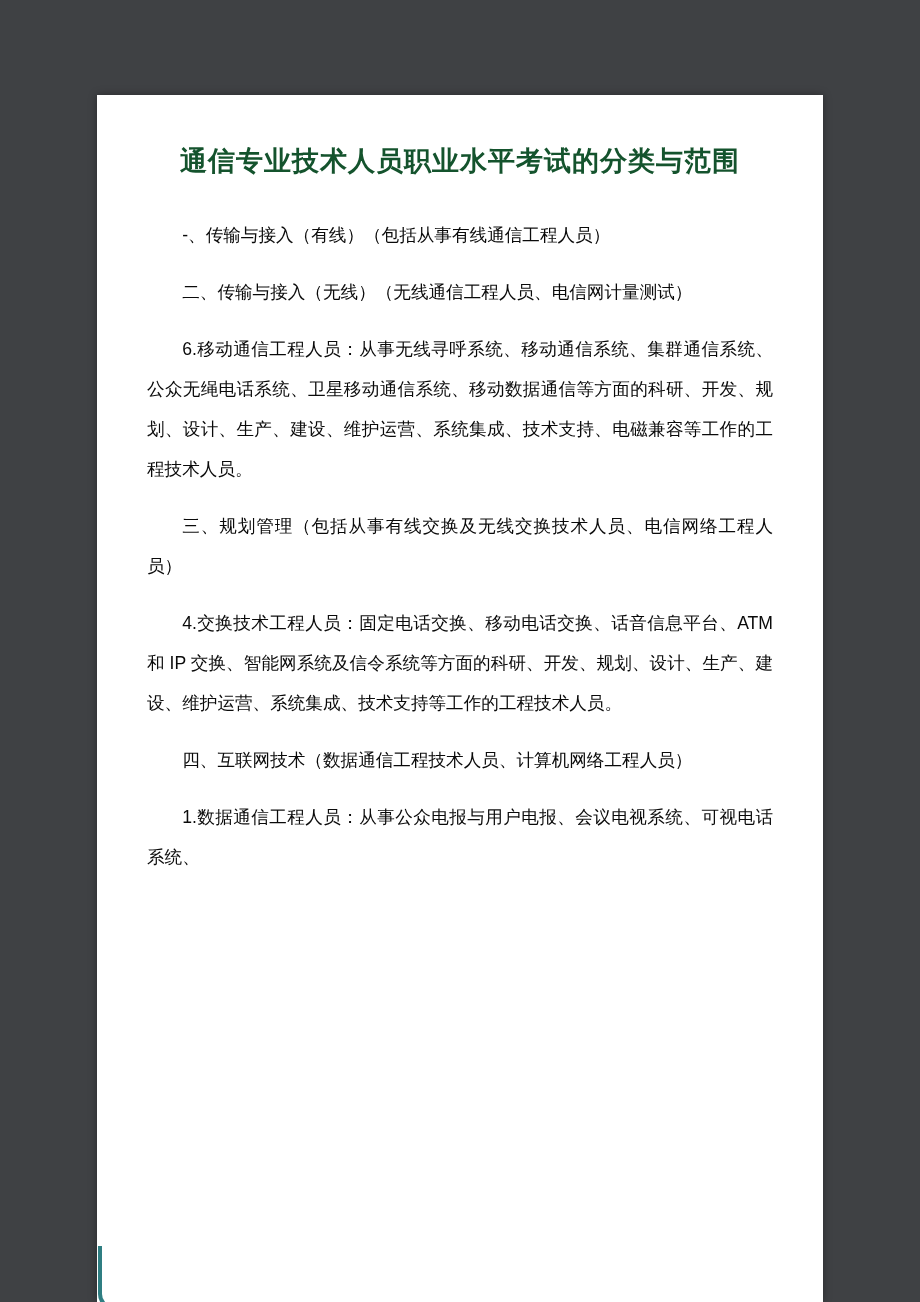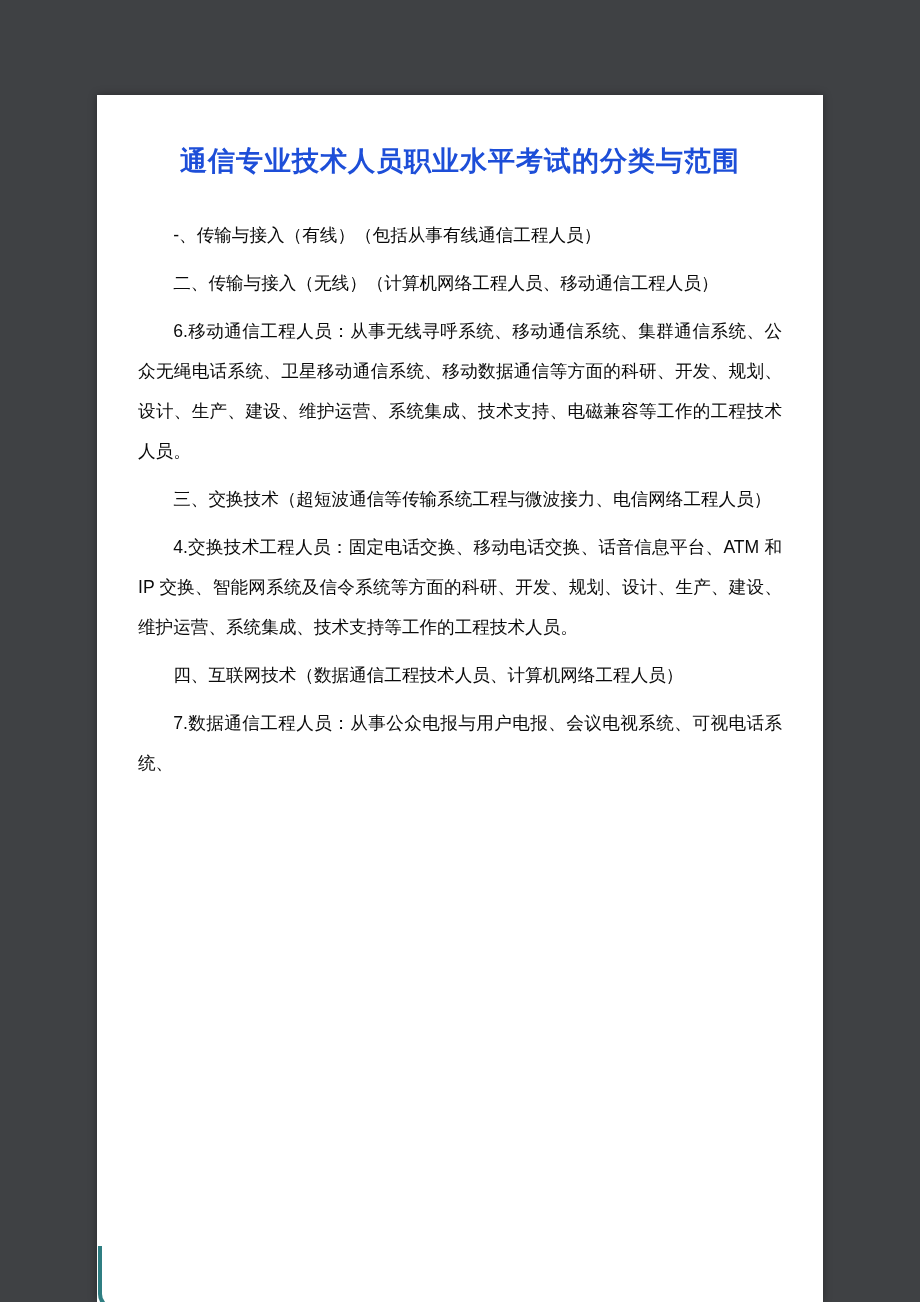--- a/index.html
+++ b/index.html
@@ -22,28 +22,28 @@
     height: 1207px;
     margin: 0 auto;
     background: #ffffff;
     padding: 38px 33px 0 33px;
     box-shadow: 0 0 8px rgba(0,0,0,0.35);
     overflow: hidden;
   }
   .doc-title {
     font-size: 27px;
     font-weight: 700;
-    color: #1d4ed8;
+    color: #14532d;
     text-align: center;
     letter-spacing: 1px;
     margin: 10px 0 36px 0;
     line-height: 1.35;
   }
   .para {
-    margin: 8px;
+    margin: 17px;
     font-size: 17.6px;
     line-height: 40px;
     color: #0a0a0a;
     text-align: justify;
     text-indent: 2em;
     word-break: break-all;
   }
   .corner-accent {
     position: absolute;
     left: 1px;
@@ -57,22 +57,22 @@
 </style>
 </head>
 <body>
 
 <div class="canvas">
   <div class="page">
 
     <h1 class="doc-title">通信专业技术人员职业水平考试的分类与范围</h1>
 
     <p class="para">-、传输与接入（有线）（包括从事有线通信工程人员）</p>
-    <p class="para">二、传输与接入（无线）（计算机网络工程人员、移动通信工程人员）</p>
+    <p class="para">二、传输与接入（无线）（无线通信工程人员、电信网计量测试）</p>
     <p class="para">6.移动通信工程人员：从事无线寻呼系统、移动通信系统、集群通信系统、公众无绳电话系统、卫星移动通信系统、移动数据通信等方面的科研、开发、规划、设计、生产、建设、维护运营、系统集成、技术支持、电磁兼容等工作的工程技术人员。</p>
-    <p class="para">三、交换技术（超短波通信等传输系统工程与微波接力、电信网络工程人员）</p>
+    <p class="para">三、规划管理（包括从事有线交换及无线交换技术人员、电信网络工程人员）</p>
     <p class="para">4.交换技术工程人员：固定电话交换、移动电话交换、话音信息平台、ATM 和 IP 交换、智能网系统及信令系统等方面的科研、开发、规划、设计、生产、建设、维护运营、系统集成、技术支持等工作的工程技术人员。</p>
     <p class="para">四、互联网技术（数据通信工程技术人员、计算机网络工程人员）</p>
-    <p class="para">7.数据通信工程人员：从事公众电报与用户电报、会议电视系统、可视电话系统、</p>
+    <p class="para">1.数据通信工程人员：从事公众电报与用户电报、会议电视系统、可视电话系统、</p>
 
     <div class="corner-accent" style="border-color: rgb(47, 126, 130);"></div>
   </div>
 </div>
 
 </body></html>

